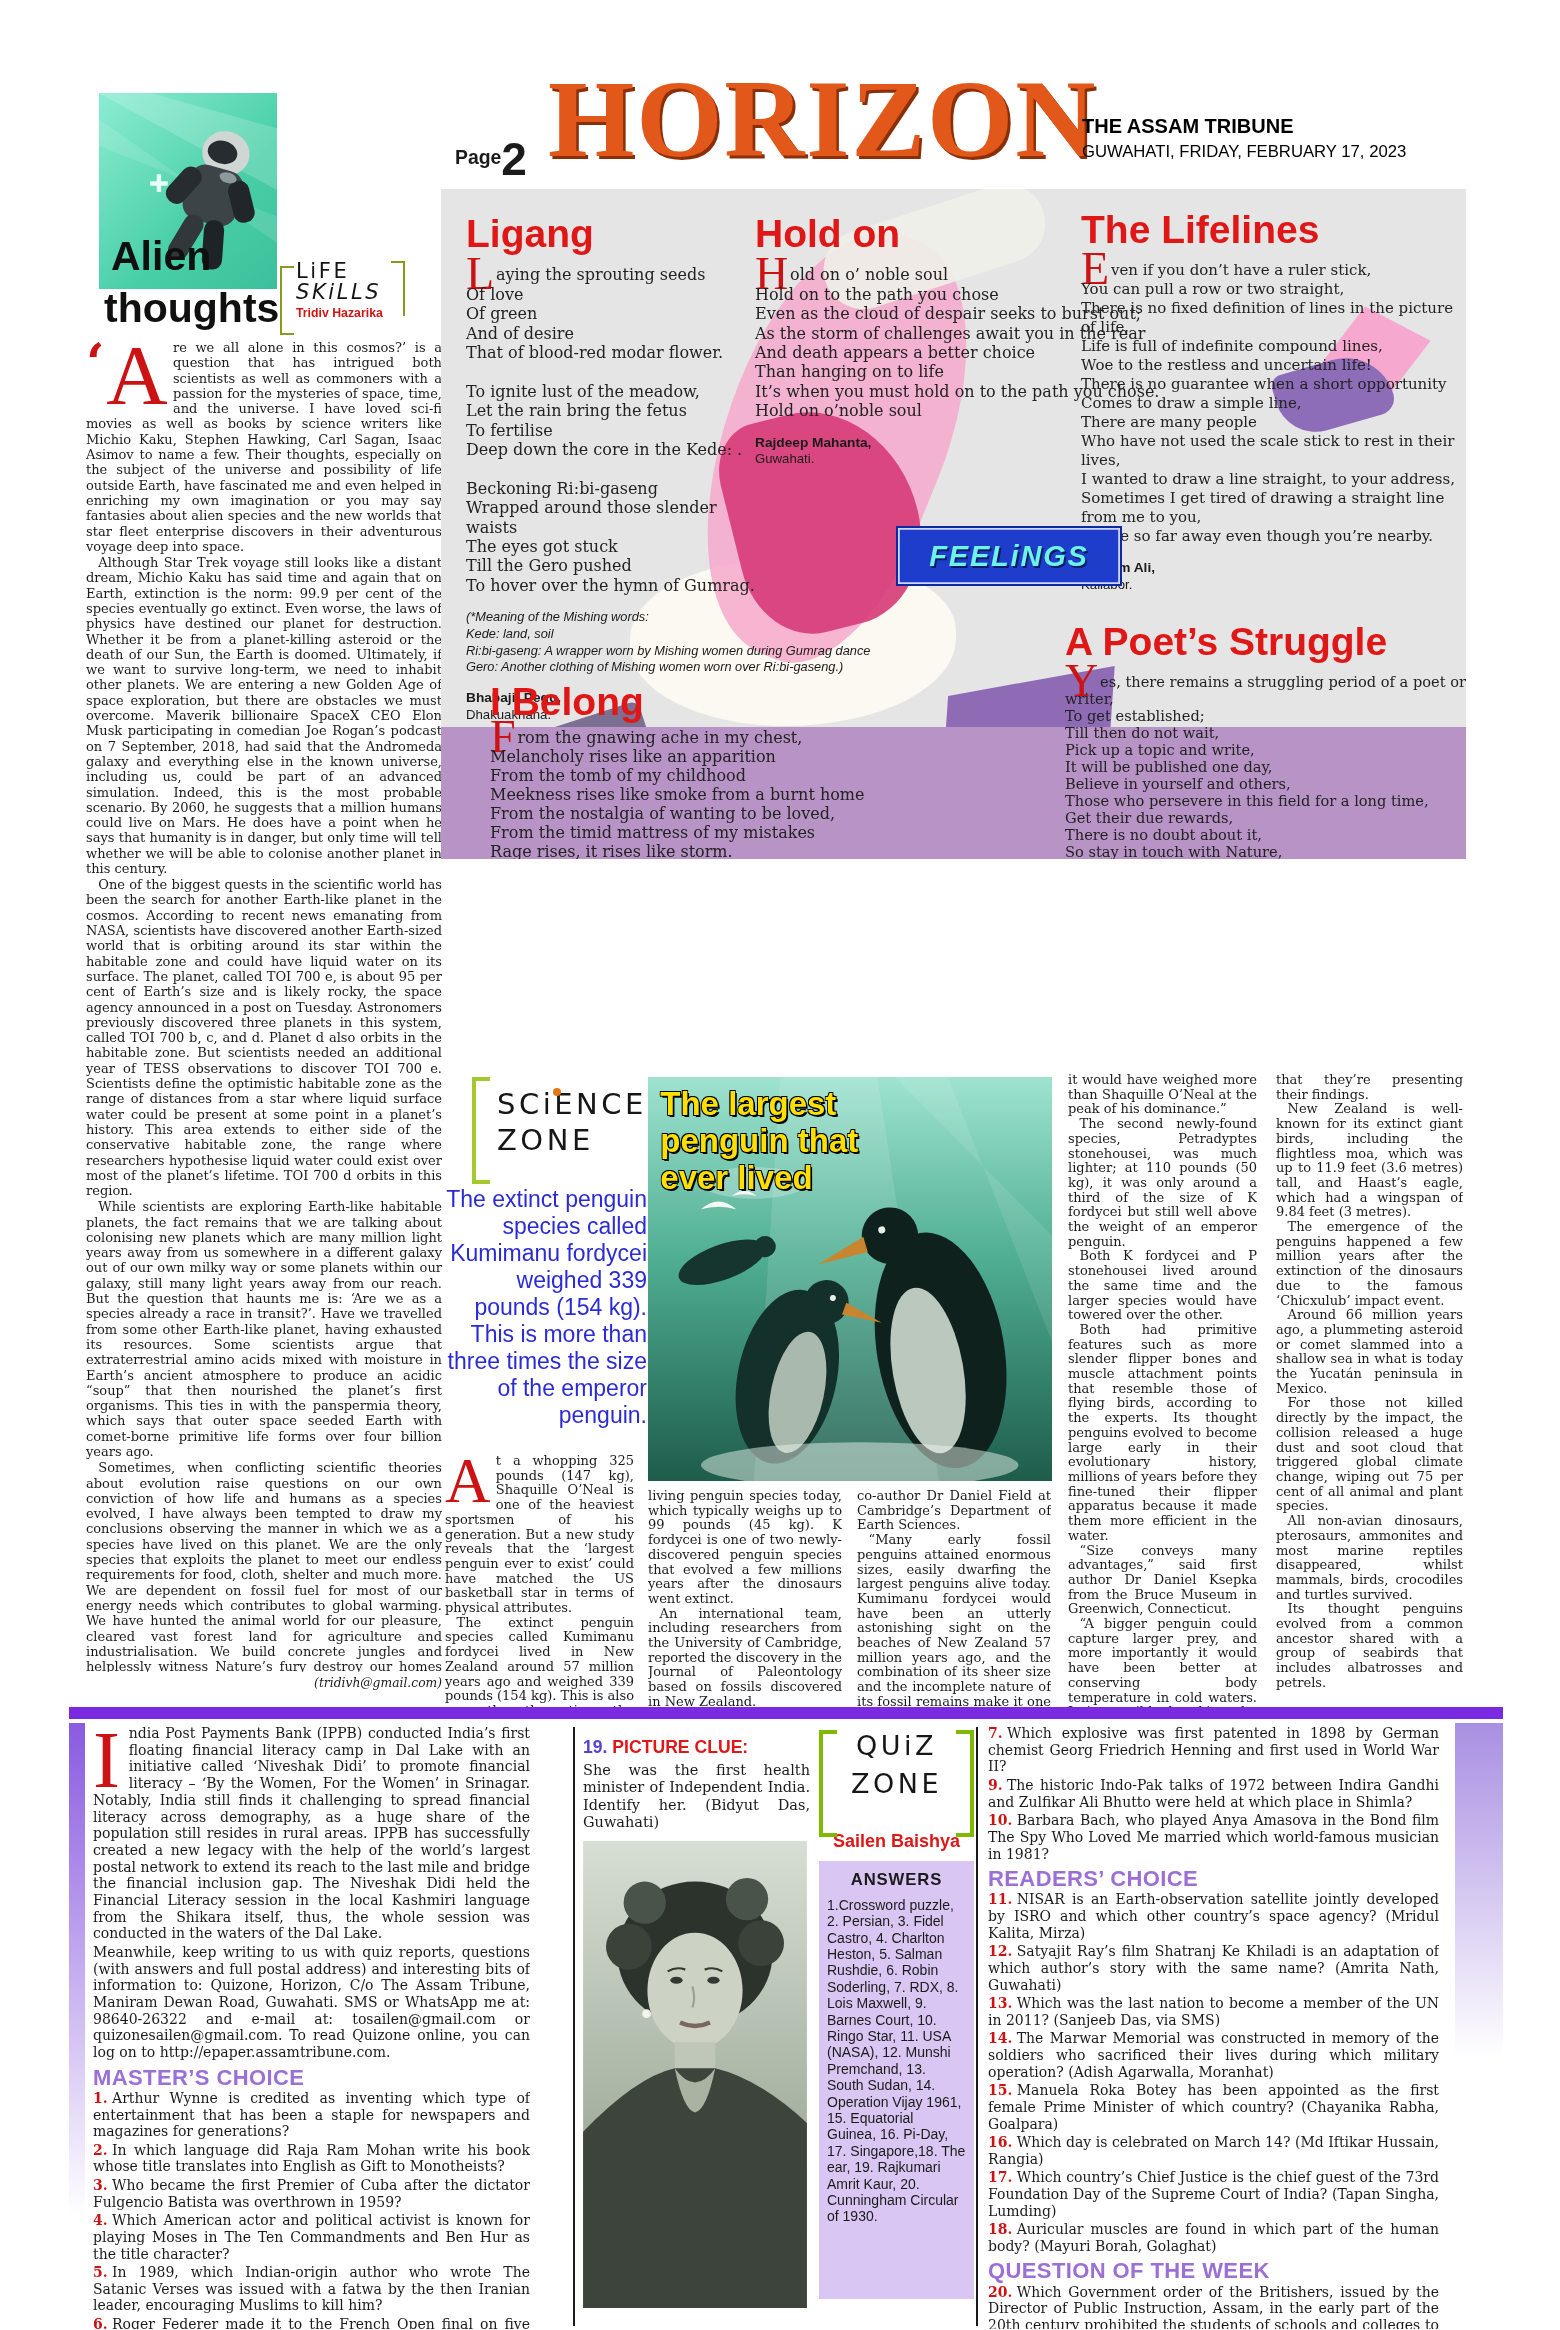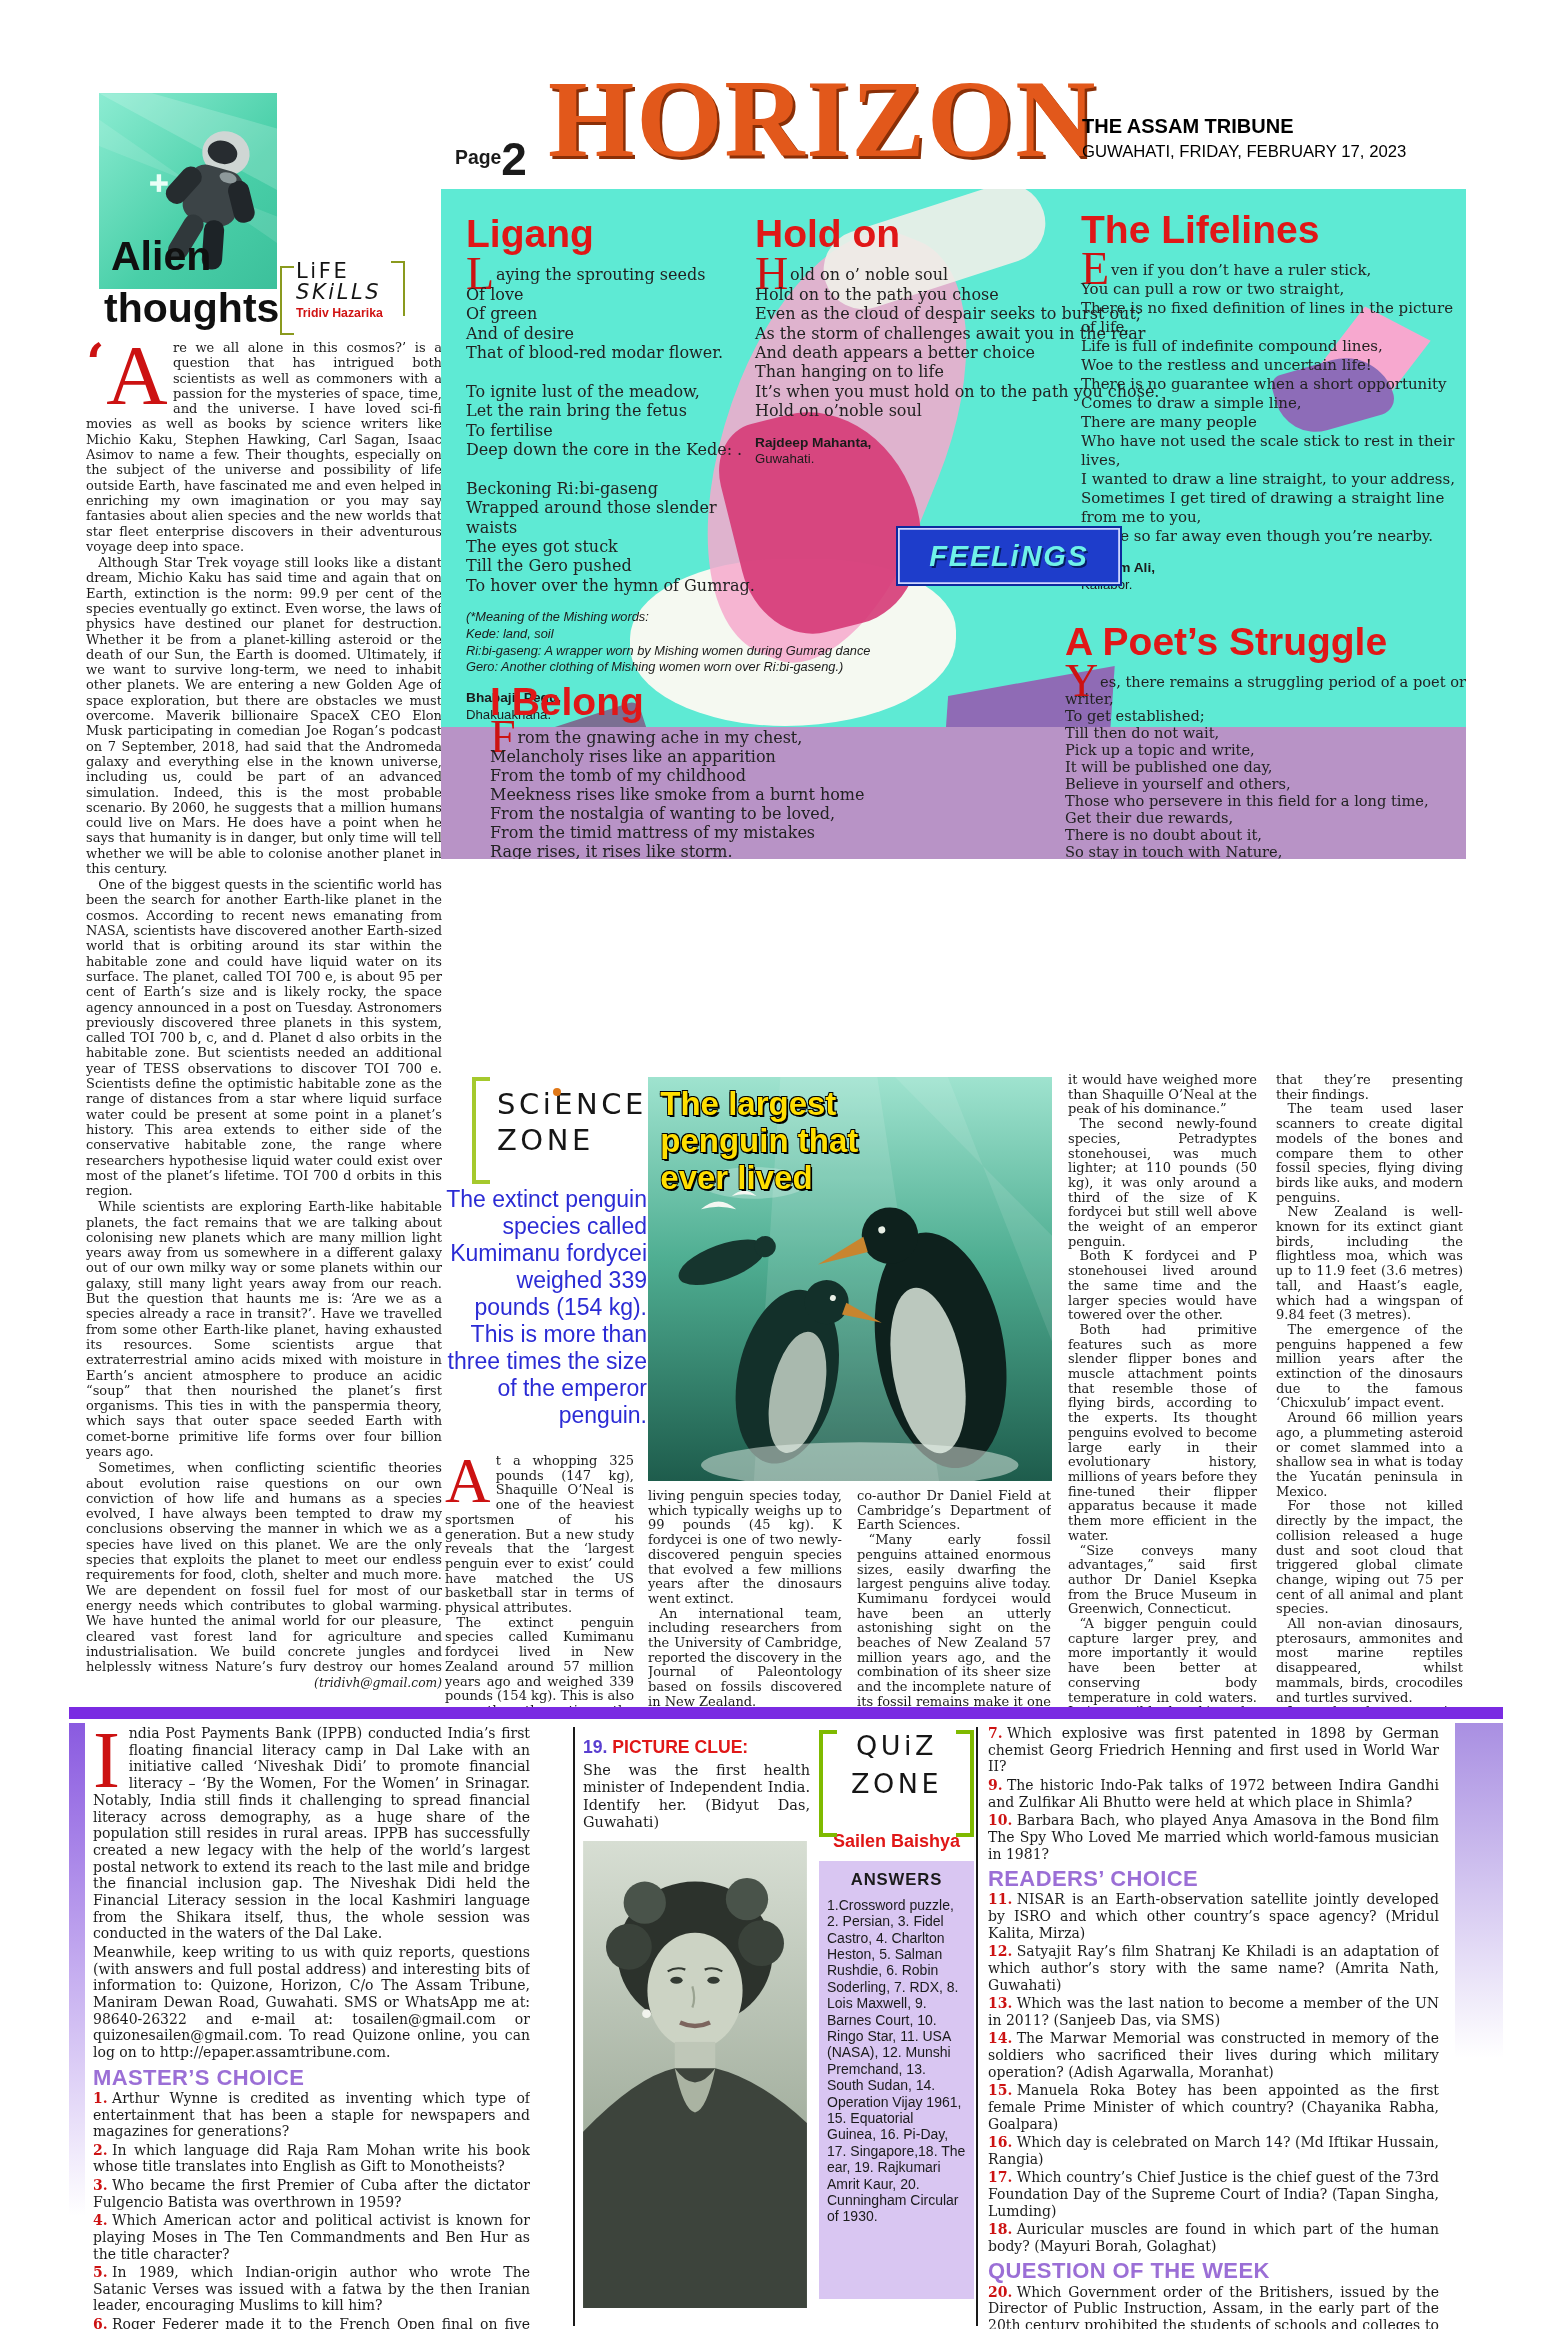--- a/index.html
+++ b/index.html
@@ -27,21 +27,21 @@
 
   
   .alien-text{left:86px;top:340px;width:356px;height:1332px;overflow:hidden;font-size:13px;line-height:15.3px;text-align:justify;}
   .alien-text p{margin:0 0 0.9px 0;text-indent:12.3px;}
   .alien-text p.first{text-indent:0;}
   .openq{float:left;font-size:53px;line-height:44px;color:#cc1212;font-weight:bold;margin-right:1.8px;}
   .dropA{float:left;font-size:85px;line-height:67px;color:#cc1212;margin:1.8px 5.3px 0 0;font-family:"Liberation Serif",serif;}
   .alien-sig{left:86px;top:1676px;width:356px;text-align:right;font-style:italic;font-size:12.3px;}
 
   
-  .poems-bg{left:441px;top:189px;width:1025px;height:670px;background:#5eead4;overflow:hidden;}
+  .poems-bg{left:441px;top:189px;width:1025px;height:670px;background:#e5e5e5;overflow:hidden;}
   .deco{position:absolute;}
   .poem-title{font-family:"Liberation Sans",sans-serif;font-weight:bold;color:#e01717;font-size:39px;line-height:1;margin:0 0 12.3px 0;}
   .poem-body{white-space:pre-line;font-size:16px;line-height:19.4px;color:#222;}
   .pdrop{font-size:46px;line-height:8.8px;color:#cc1212;font-family:"Liberation Serif",serif;vertical-align:-8.8px;margin-right:1.8px;}
   .poem-note{white-space:pre-line;font-family:"Liberation Sans",sans-serif;font-style:italic;font-size:12.8px;line-height:16.7px;margin-top:14px;width:476px;}
   .byline{margin-top:14px;font-family:"Liberation Sans",sans-serif;font-size:13.2px;line-height:16.7px;}
   .byline b{font-size:13.7px;}
   .feelings{left:455px;top:337px;width:222px;height:56px;background:#1e3dcb;border:2.6px solid #0d2a9e;box-shadow:0 0 0 1.8px #cfd6ff inset;
             display:flex;align-items:center;justify-content:center;}
   .feelings span{font-family:"Liberation Sans",sans-serif;font-weight:bold;font-style:italic;font-size:29px;letter-spacing:1.8px;
@@ -330,21 +330,20 @@
     <p class="first">it would have weighed more than Shaquille O’Neal at the peak of his dominance.”</p>
     <p>The second newly-found species, Petradyptes stonehousei, was much lighter; at 110 pounds (50 kg), it was only around a third of the size of K fordycei but still well above the weight of an emperor penguin.</p>
     <p>Both K fordycei and P stonehousei lived around the same time and the larger species would have towered over the other.</p>
     <p>Both had primitive features such as more slender flipper bones and muscle attachment points that resemble those of flying birds, according to the experts. Its thought penguins evolved to become large early in their evolutionary history, millions of years before they fine-tuned their flipper apparatus because it made them more efficient in the water.</p>
     <p>“Size conveys many advantages,” said first author Dr Daniel Ksepka from the Bruce Museum in Greenwich, Connecticut.</p>
     <p>“A bigger penguin could capture larger prey, and more importantly it would have been better at conserving body temperature in cold waters. It is possible breaking the 100 pound size barrier allowed the earliest penguins to spread from New Zealand to other parts of the world.”</p>
 
   </div>
   <div class="abs scol sc5">
     <p class="first">that they’re presenting their findings.</p>
-    <p>The team used laser scanners to create digital models of the bones and compare them to other fossil species, flying diving birds like auks, and modern penguins.</p>
     <p>New Zealand is well-known for its extinct giant birds, including the flightless moa, which was up to 11.9 feet (3.6 metres) tall, and Haast’s eagle, which had a wingspan of 9.84 feet (3 metres).</p>
     <p>The emergence of the penguins happened a few million years after the extinction of the dinosaurs due to the famous ‘Chicxulub’ impact event.</p>
     <p>Around 66 million years ago, a plummeting asteroid or comet slammed into a shallow sea in what is today the Yucatán peninsula in Mexico.</p>
     <p>For those not killed directly by the impact, the collision released a huge dust and soot cloud that triggered global climate change, wiping out 75 per cent of all animal and plant species.</p>
     <p>All non-avian dinosaurs, pterosaurs, ammonites and most marine reptiles disappeared, whilst mammals, birds, crocodiles and turtles survived.</p>
     <p>Its thought penguins evolved from a common ancestor shared with a group of seabirds that includes albatrosses and petrels.</p>
 
   </div>
 
   <div class="abs pbar"></div>

